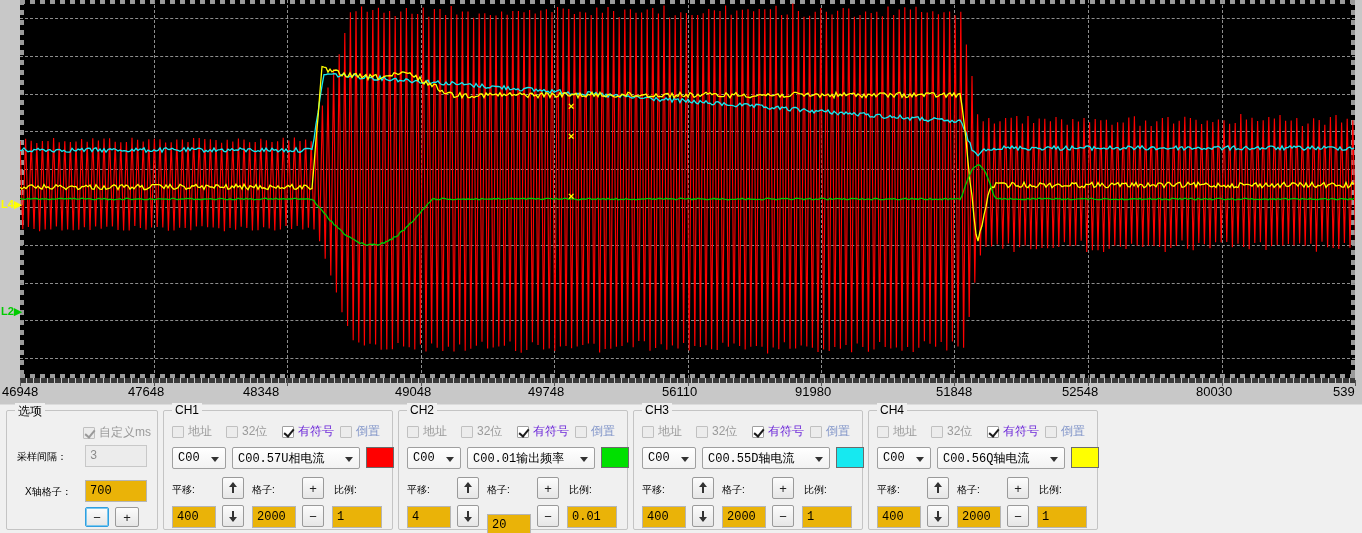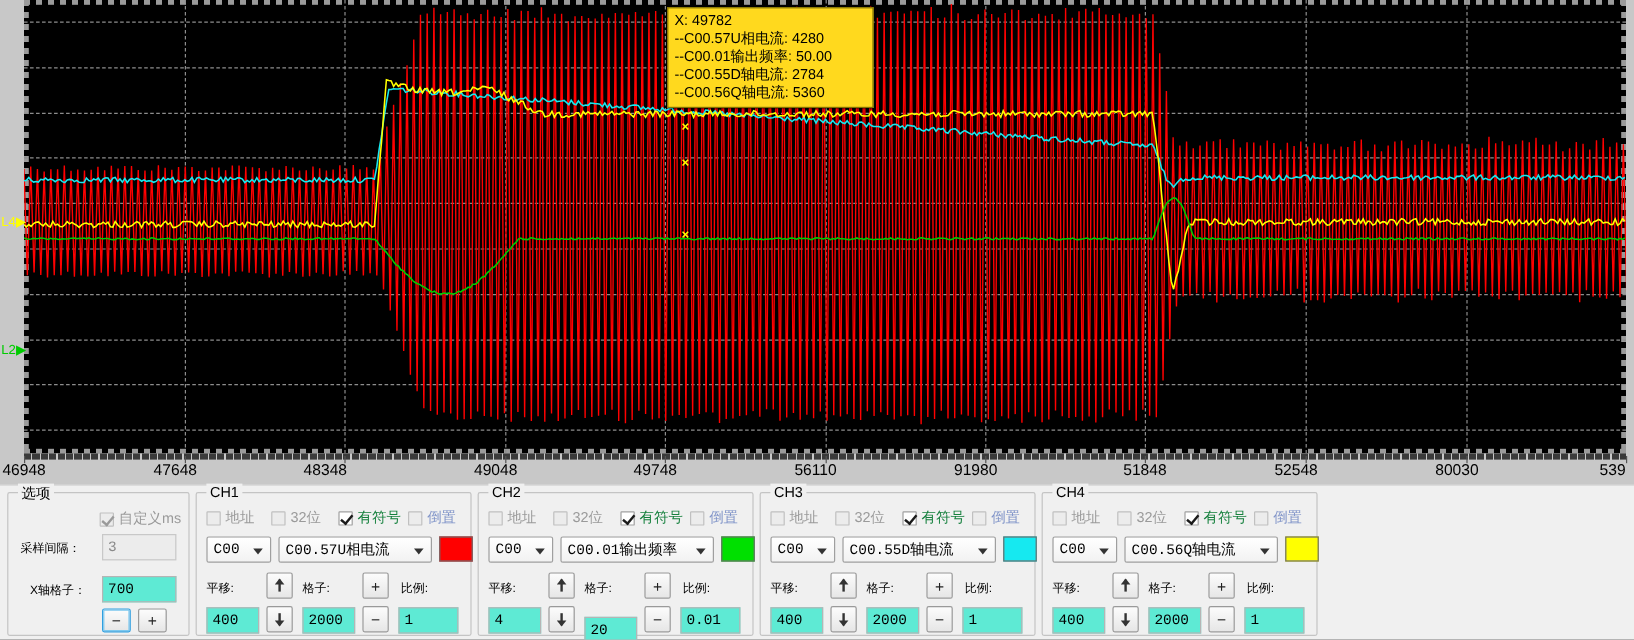--- a/index.html
+++ b/index.html
@@ -23,21 +23,21 @@
   .edge-tick.bot{top:auto;bottom:0;}
   .edge-v{position:absolute;top:0;height:100%;width:4px;
       background:repeating-linear-gradient(180deg,#9a9a9a 0 5px,transparent 5px 10px);}
 
   svg.traces{position:absolute;left:0;top:0;width:1335px;height:378px;}
 
   
   .xmark{position:absolute;font-size:11px;font-weight:bold;line-height:1;}
 
   
-  .ledge{position:absolute;left:1px;font-size:11px;font-weight:normal;line-height:1;white-space:nowrap;}
+  .ledge{position:absolute;left:1px;font-size:11px;font-weight:bold;line-height:1;white-space:nowrap;margin-top:19px;}
 
   
   .tip{
     position:absolute;left:556px;top:6px;width:160px;
     background:#ffd91e;border:1px solid #807000;
     padding:3px 5px 4px 5px;line-height:15px;font-size:12px;color:#000;
     box-shadow:1px 1px 0 rgba(0,0,0,.35);
   }
   .tip div{white-space:nowrap;}
 
@@ -55,32 +55,32 @@
   .grp>.cap{position:absolute;top:-8px;left:8px;background:#f0f0f0;padding:0 3px;font-size:12px;color:#000;}
 
   .chk{position:absolute;display:flex;align-items:center;gap:4px;font-size:12px;white-space:nowrap;}
   .box{width:12px;height:12px;border:1px solid #a0a0a0;background:#fff;display:inline-block;
       position:relative;border-radius:1px;box-sizing:border-box;}
   .box.dis{background:#ececec;border-color:#c0c0c0;}
   .box.on:after{content:"";position:absolute;left:3px;top:0px;width:4px;height:8px;
       border:solid #1a1a1a;border-width:0 2px 2px 0;transform:rotate(40deg);}
   .box.on.dis:after{border-color:#9a9a9a;}
   .lab-gray{color:#9a9a9a;}
-  .lab-blue{color:#15803d;}
+  .lab-blue{color:#6d28d9;}
   .lab-bgray{color:#7f93c8;}
 
   .sel{position:absolute;height:22px;border:1px solid #9f9f9f;border-radius:2px;
       background:linear-gradient(#ffffff,#f2f2f2);box-sizing:border-box;
       font-family:"Liberation Mono","DejaVu Sans Mono",monospace;font-size:12px;
       display:flex;align-items:center;padding-left:5px;color:#000;}
   .sel .arw{position:absolute;right:6px;top:9px;width:0;height:0;
       border-left:4px solid transparent;border-right:4px solid transparent;border-top:5px solid #333;}
   .swatch{position:absolute;width:28px;height:21px;border:1px solid #6b6b6b;box-sizing:border-box;}
 
-  .txt{position:absolute;height:22px;border:1px solid #b5b5b5;background:#5eead4;box-sizing:border-box;
+  .txt{position:absolute;height:22px;border:1px solid #b5b5b5;background:#eab308;box-sizing:border-box;
       font-family:"Liberation Mono","DejaVu Sans Mono",monospace;font-size:12px;
       display:flex;align-items:center;padding-left:4px;color:#000;}
   .txt.dis{background:#ececec;color:#8a8a8a;border-color:#c8c8c8;}
 
   .flab{position:absolute;font-size:10px;white-space:nowrap;}
 
   .btn{position:absolute;border:1px solid #9a9a9a;border-radius:2px;
       background:linear-gradient(#fcfcfc,#e6e6e6);box-sizing:border-box;
       display:flex;align-items:center;justify-content:center;font-size:13px;color:#222;}
   .btn.focus{border-color:#2f9fe0;box-shadow:0 0 0 1px #7cc8ee inset;}
@@ -133,38 +133,31 @@
           <div class="xmark" style="left: 548px; top: 131px; color: rgb(255, 255, 0);">×</div>
           <div class="xmark" style="left: 548px; top: 191px; color: rgb(255, 255, 0);">×</div>
         </div>
     </div>
 
     <div id="ledges">
         <div class="ledge" style="top: 180px; color: rgb(255, 255, 0);">L4▶</div>
         <div class="ledge" style="top: 287px; color: rgb(0, 204, 0);">L2▶</div>
       </div>
 
-    <div class="tip">
-      <div>X: 49782</div>
-      <div>--C00.57U相电流: 4280</div>
-      <div>--C00.01输出频率: 50.00</div>
-      <div>--C00.55D轴电流: 2784</div>
-      <div>--C00.56Q轴电流: 5360</div>
-    </div>
   </div>
 
   <div class="xaxis">
     <div class="bar"></div>
     <div id="xticks">
         <div class="tk" style="left: 20px;"></div>
         <div class="lbl" style="left: 2px;">46948</div>
         <div class="tk" style="left: 154px;"></div>
         <div class="lbl" style="left: 128px;">47648</div>
         <div class="tk" style="left: 287px;"></div>
-        <div class="lbl" style="left: 253px;">48348</div>
+        <div class="lbl" style="left: 243px;">48348</div>
         <div class="tk" style="left: 421px;"></div>
         <div class="lbl" style="left: 395px;">49048</div>
         <div class="tk" style="left: 554px;"></div>
         <div class="lbl" style="left: 528px;">49748</div>
         <div class="tk" style="left: 688px;"></div>
         <div class="lbl" style="left: 662px;">56110</div>
         <div class="tk" style="left: 821px;"></div>
         <div class="lbl" style="left: 795px;">91980</div>
         <div class="tk" style="left: 954px;"></div>
         <div class="lbl" style="left: 936px;">51848</div>

